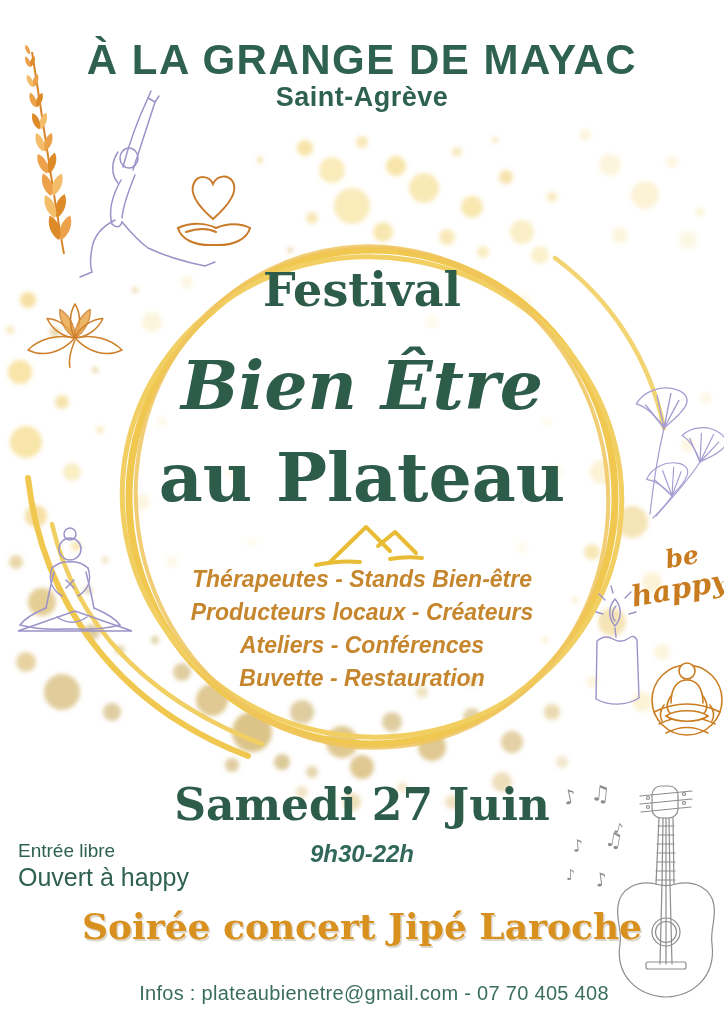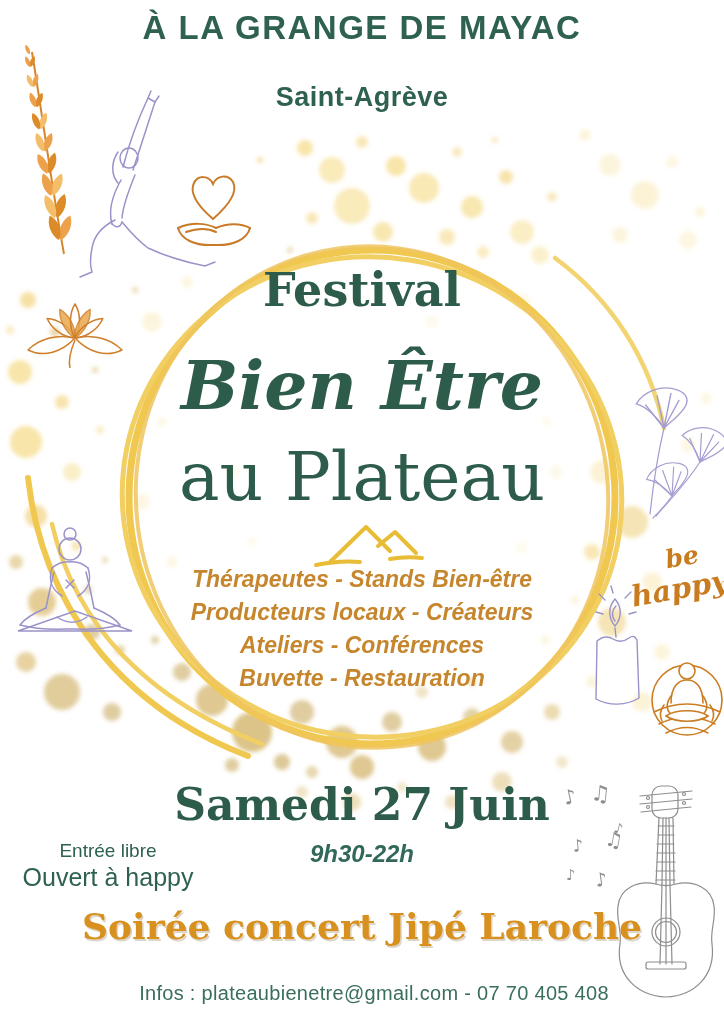--- a/index.html
+++ b/index.html
@@ -1,28 +1,28 @@
 <!DOCTYPE html>
 <html><head>
 <meta charset="utf-8">
 <style>
   html,body{margin:0;padding:0;background:#ffffff;}
   #poster{position:relative;width:724px;height:1024px;background:#ffffff;overflow:hidden;
           font-family:"Liberation Sans",sans-serif;}
   #decor{position:absolute;left:0;top:0;z-index:1;}
   .txt{position:absolute;left:0;width:724px;text-align:center;z-index:2;}
-  .venue{top:9px;font-size:33px;font-weight:600;letter-spacing:1.5px;color:#2e6150;}
+  .venue{top:36px;font-size:42px;font-weight:600;letter-spacing:1.5px;color:#2e6150;}
   .city{top:82px;font-size:27px;font-weight:700;letter-spacing:.5px;color:#2e6150;}
   .t1{top:263px;font-family:"DejaVu Serif",serif;font-weight:bold;font-size:46px;color:#2e5c4a;}
   .t2{top:345px;font-family:"DejaVu Serif",serif;font-weight:bold;font-size:68px;color:#2e5c4a;font-style:italic;}
-  .t3{top:437px;font-family:"DejaVu Serif",serif;font-weight:normal;font-size:68px;color:#2e5c4a;}
+  .t3{top:437px;font-family:"DejaVu Serif",serif;font-weight:bold;font-size:68px;color:#2e5c4a;}
   .offer{top:563px;font-size:23px;line-height:33px;font-style:italic;font-weight:600;color:#c6862e;}
   .date{top:779px;font-family:"DejaVu Serif",serif;font-weight:bold;font-size:44px;color:#2e5c4a;}
   .hours{top:840px;font-size:24px;font-style:italic;font-weight:600;color:#31685a;}
-  .entry{position:absolute;left:18px;top:839px;width:180px;text-align:center;z-index:2;color:#2e6150;}
+  .entry{position:absolute;left:18px;top:839px;width:180px;z-index:2;color:#2e6150;}
   .entry .e1{font-size:19px;line-height:23px;}
   .entry .e2{font-size:25px;line-height:30px;}
   .concert{top:905px;font-family:"DejaVu Serif",serif;font-weight:bold;font-size:36px;color:#d8901f;
            text-shadow:1.5px 1.5px 0 #ddd6c8;}
   .footer{top:982px;font-size:20px;font-weight:500;letter-spacing:.3px;color:#3a6e5c;padding-left:12px;}
 </style>
 </head>
 <body>
 
 <div id="poster">

